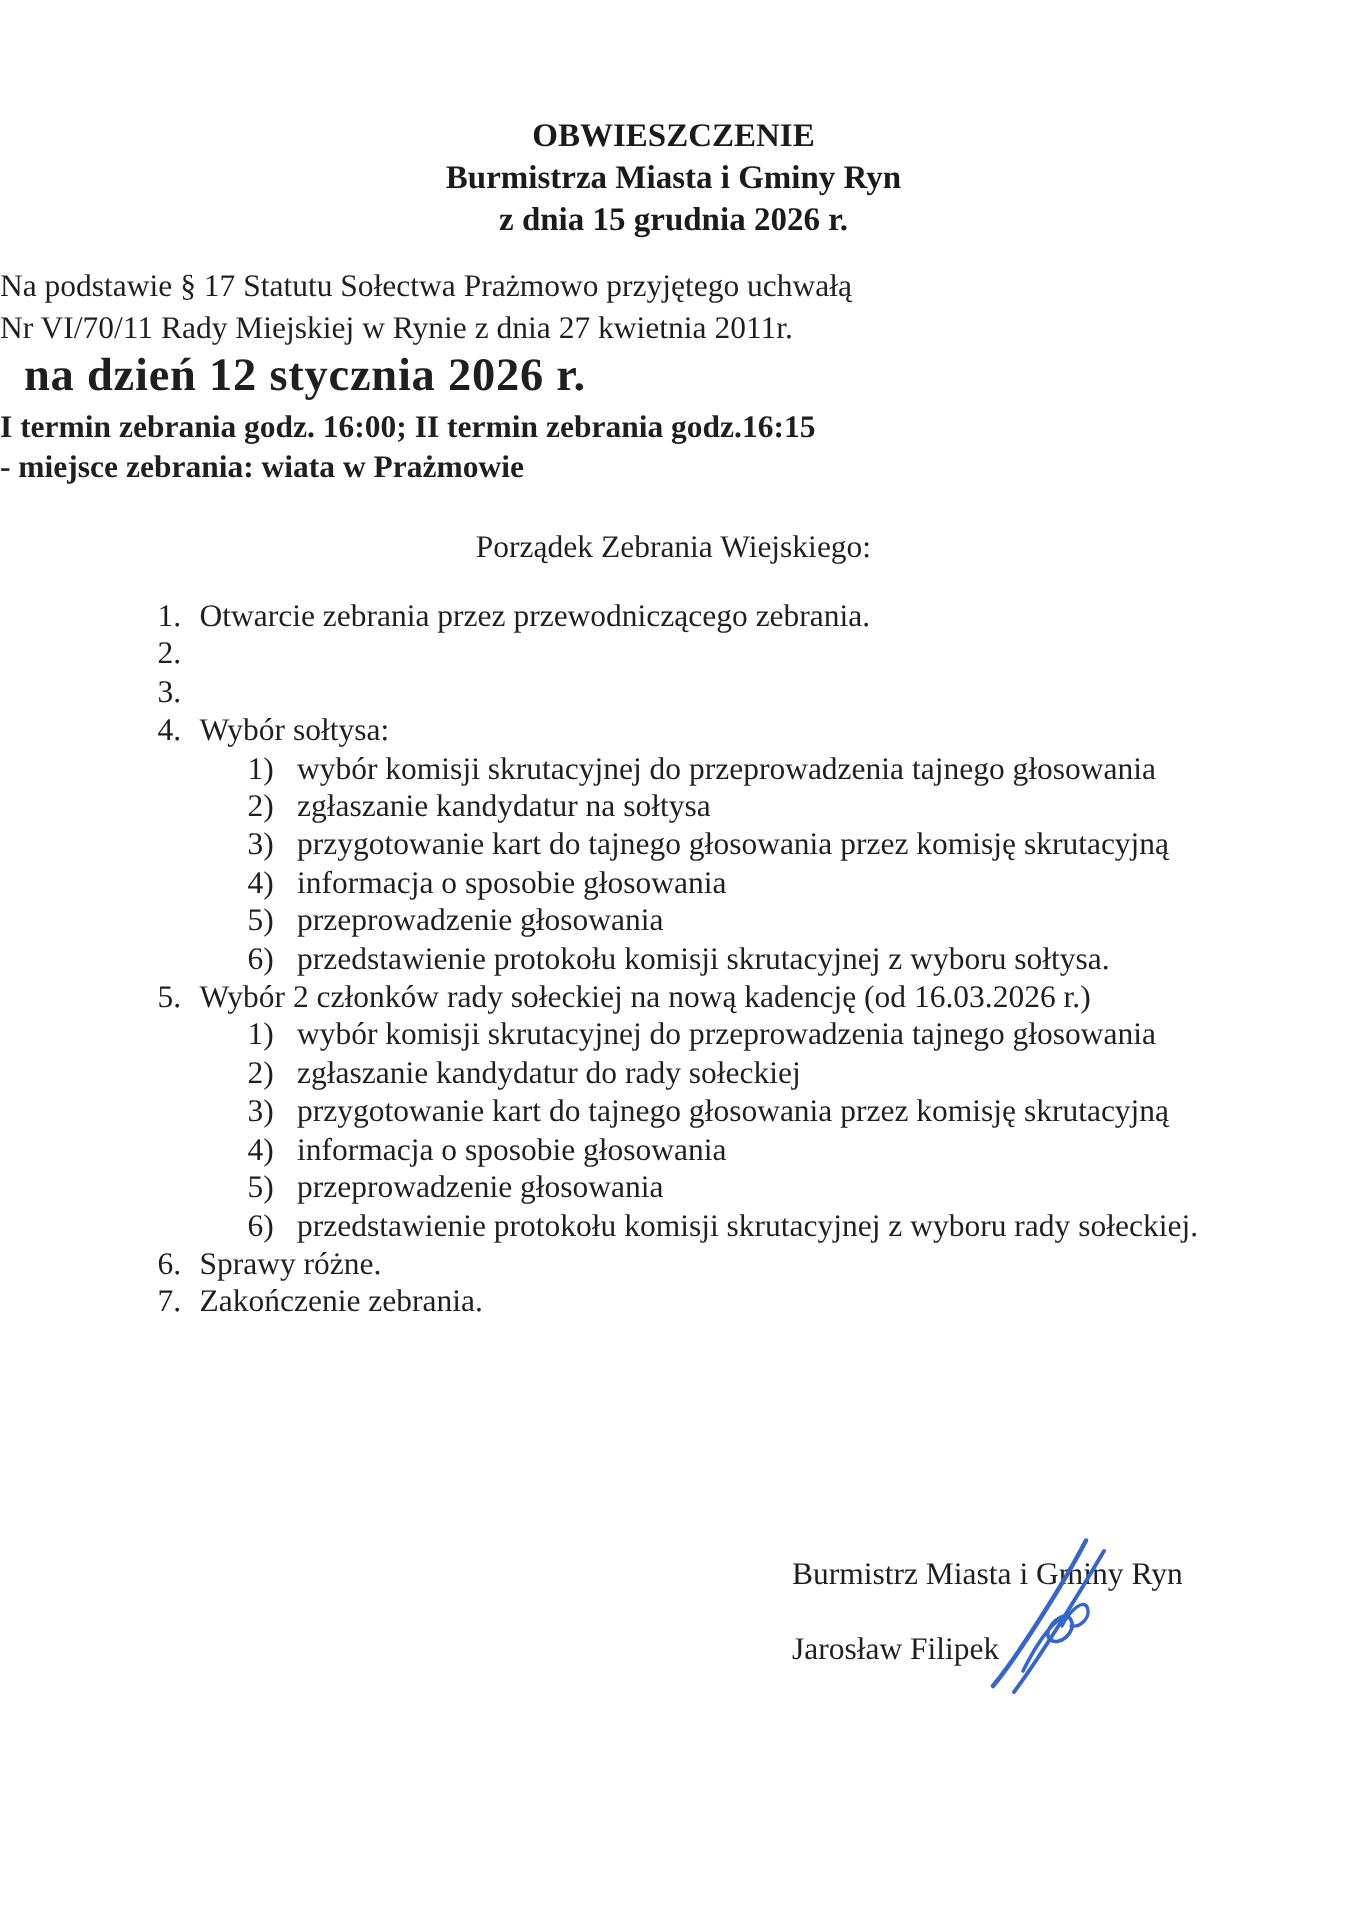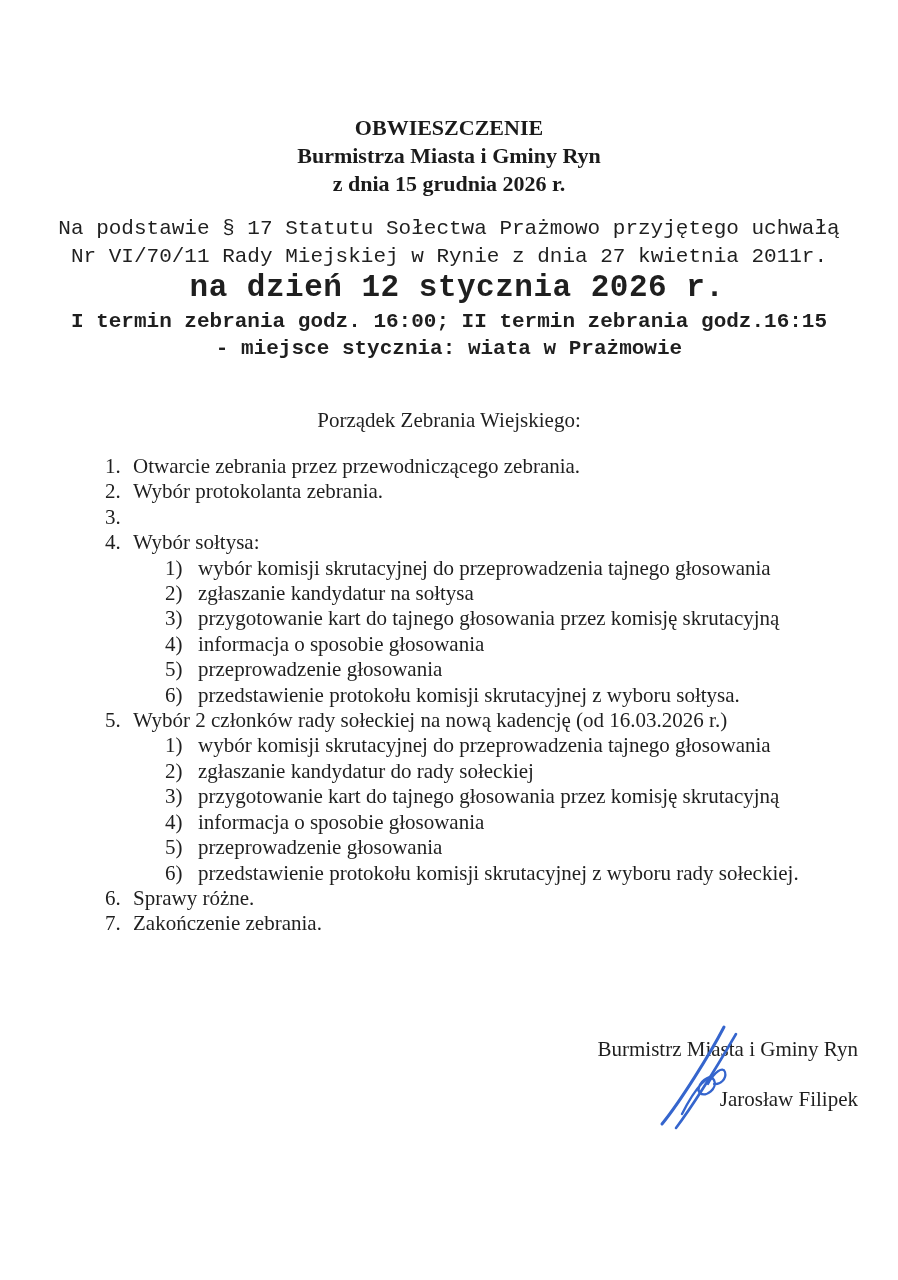--- a/index.html
+++ b/index.html
@@ -11,47 +11,45 @@
     position: relative;
     width: 898px;
     height: 1280px;
     background: #ffffff;
     overflow: hidden;
     font-family: "Liberation Serif", "DejaVu Serif", serif;
     color: #1f1f1f;
   }
   
   .header {
-    padding-top: 114px;
+    padding-top: 76px;
     text-align: center;
     font-size: 22px;
     font-weight: 700;
     line-height: 28px;
     color: #1b1b1b;
   }
   
   .intro {
     margin-top: 17px;
-    text-align: center;
     font-size: 21px;
     line-height: 27.5px;
-    font-family: Liberation Mono, monospace;
   }
   .intro .bold { font-weight: 700; }
   .intro .big {
     font-size: 31px;
     font-weight: 700;
     line-height: 34px;
     margin: 1px 0 4px 16px;
     letter-spacing: 0.5px;
   }
   .intro .tight { line-height: 26.5px; font-weight: 700; }
   
   .agenda-title {
-    margin-top: 45px;
+    margin-top: 27px;
     text-align: center;
     font-size: 21px;
     line-height: 27px;
   }
   .agenda-list {
     margin: 20px 0 0 105px;
     font-size: 21px;
     line-height: 25.4px;
   }
   .li {
@@ -66,21 +64,21 @@
   }
   .li.sub .num {
     flex: 0 0 33px;
   }
   
   .signature {
     position: absolute;
     left: 528px;
     top: 1036px;
     width: 330px;
-    text-align: right;
+    text-align: left;
     font-size: 21px;
     line-height: 27px;
   }
   .signature .name {
     margin-top: 23px;
   }
   .signature-ink {
     position: absolute;
     left: 652px;
     top: 1022px;
@@ -100,33 +98,32 @@
     <div>OBWIESZCZENIE</div>
     <div>Burmistrza Miasta i Gminy Ryn</div>
     <div>z dnia 15 grudnia 2026 r.</div>
   </div>
 
   <div class="intro">
     <div>Na podstawie § 17 Statutu Sołectwa Prażmowo przyjętego uchwałą</div>
     <div>Nr VI/70/11 Rady Miejskiej w Rynie z dnia 27 kwietnia 2011r.</div>
     <div class="big">na dzień 12 stycznia 2026 r.</div>
     <div class="tight">I termin zebrania godz. 16:00; II termin zebrania godz.16:15</div>
-    <div class="tight">- miejsce stycznia: wiata w Prażmowie</div>
+    <div class="tight">- miejsce zebrania: wiata w Prażmowie</div>
   </div>
 
   <div class="agenda-title">Porządek Zebrania Wiejskiego:</div>
 
   <div class="agenda-list">
     <div class="li">
       <span class="num">1.</span>
       <span class="txt">Otwarcie zebrania przez przewodniczącego zebrania.</span>
     </div>
     <div class="li">
       <span class="num">2.</span>
-      <span class="txt">Wybór protokolanta zebrania.</span>
     </div>
     <div class="li">
       <span class="num">3.</span>
     </div>
     <div class="li">
       <span class="num">4.</span>
       <span class="txt">Wybór sołtysa:</span>
     </div>
     <div class="li sub">
       <span class="num">1)</span>

